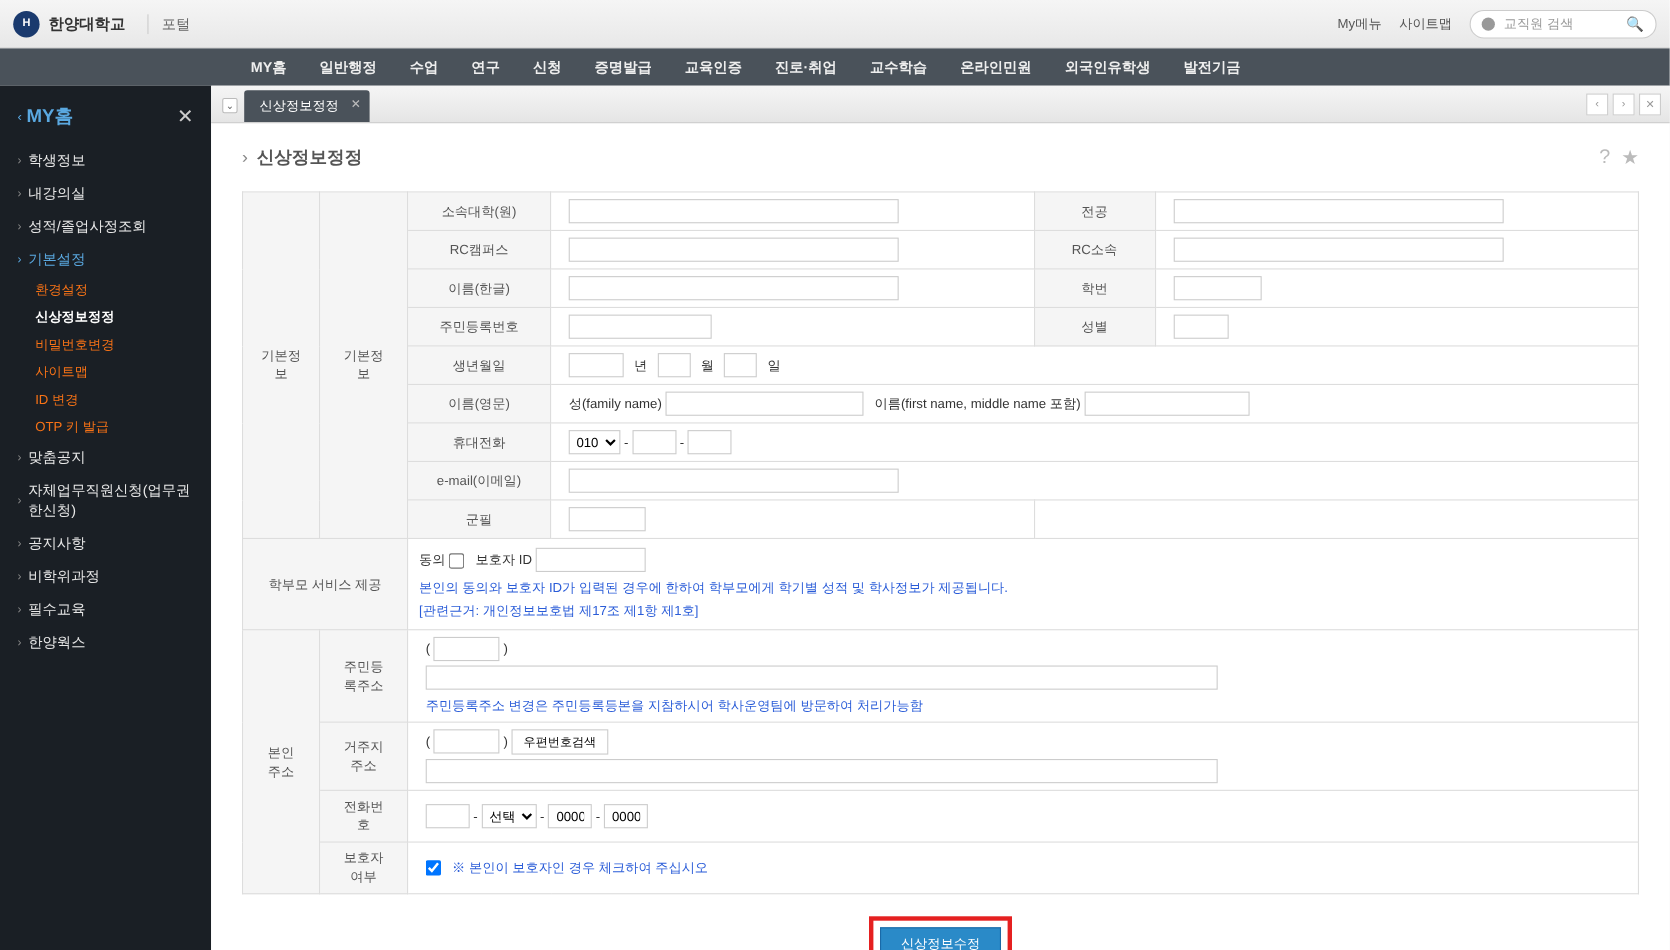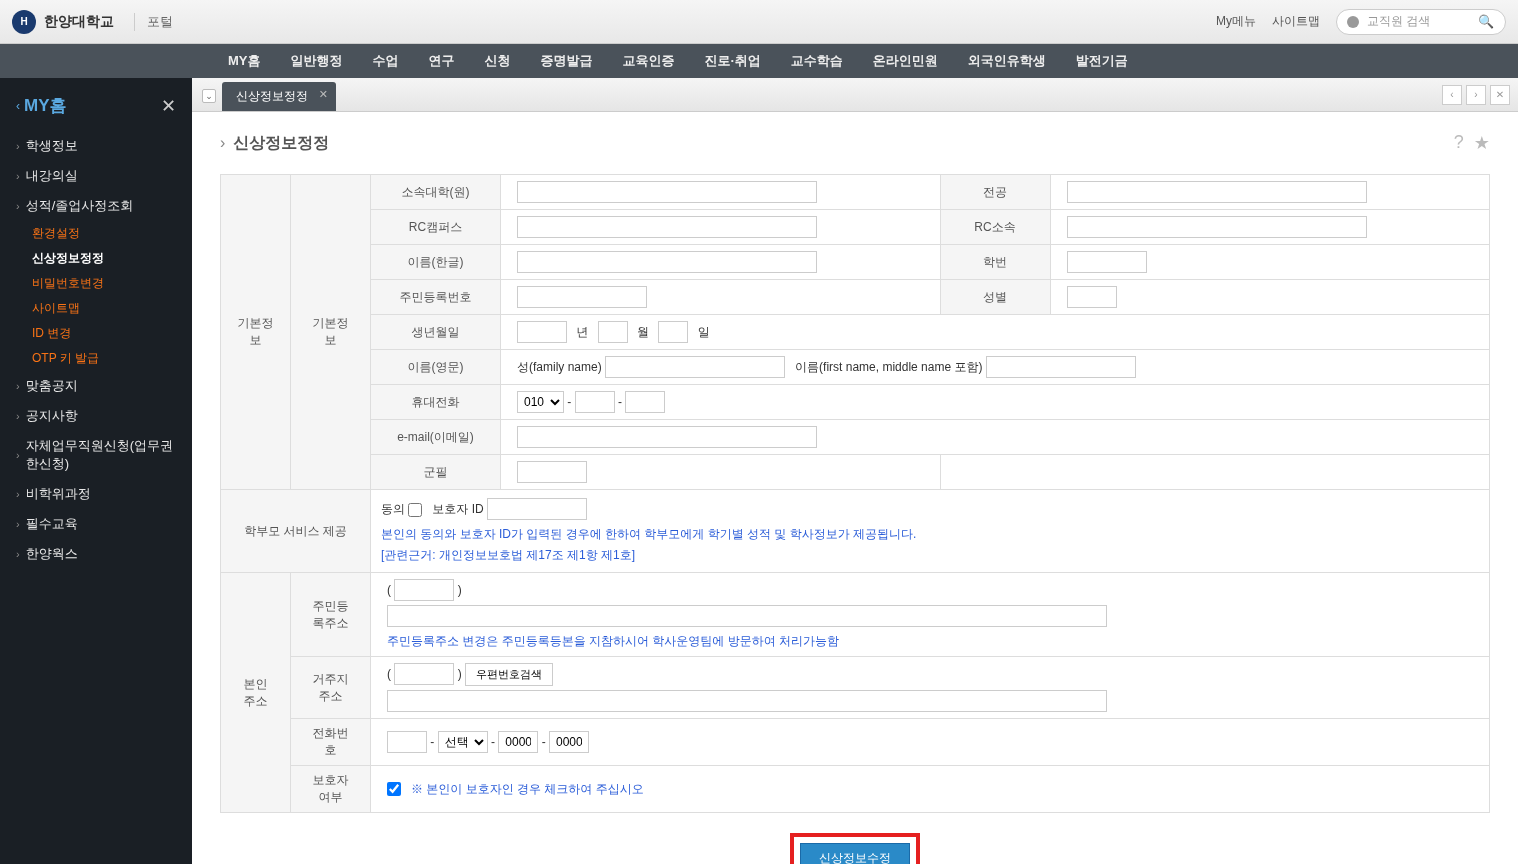--- a/index.html
+++ b/index.html
@@ -115,29 +115,30 @@
 
   <div class="sidebar">
     <div class="side-header">
       <span style="color:#5aa8e0;margin-right:4px;">‹</span>
       <span class="side-header-title">MY홈</span>
       <span class="side-header-close">✕</span>
     </div>
     <div class="side-item">학생정보</div>
     <div class="side-item">내강의실</div>
     <div class="side-item">성적/졸업사정조회</div>
+    <div class="side-item blue">기본설정</div>
     <div class="side-sub">환경설정</div>
     <div class="side-sub active">신상정보정정</div>
     <div class="side-sub">비밀번호변경</div>
     <div class="side-sub">사이트맵</div>
     <div class="side-sub">ID 변경</div>
     <div class="side-sub">OTP 키 발급</div>
     <div class="side-item">맞춤공지</div>
+    <div class="side-item">자체업무직원신청(업무권한신청)</div>
     <div class="side-item">공지사항</div>
-    <div class="side-item">자체업무직원신청(업무권한신청)</div>
     <div class="side-item">비학위과정</div>
     <div class="side-item">필수교육</div>
     <div class="side-item">한양웍스</div>
   </div>
 
   <div class="content">
     <div class="tab-bar">
       <div class="collapse-btn">⌄</div>
       <div class="tab">
         <span>신상정보정정</span>

